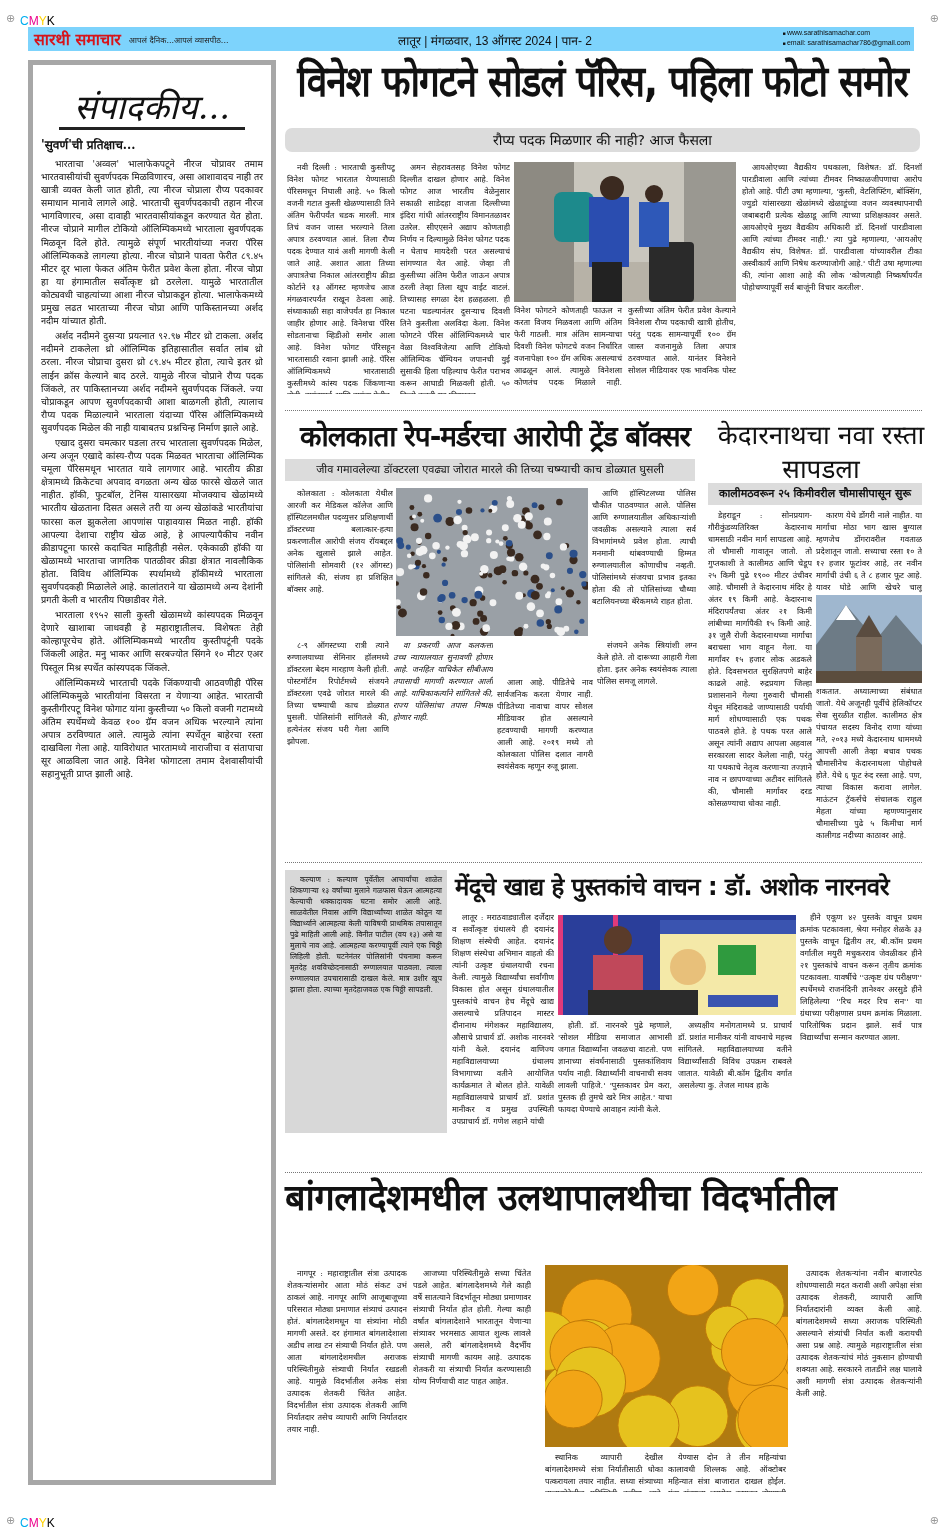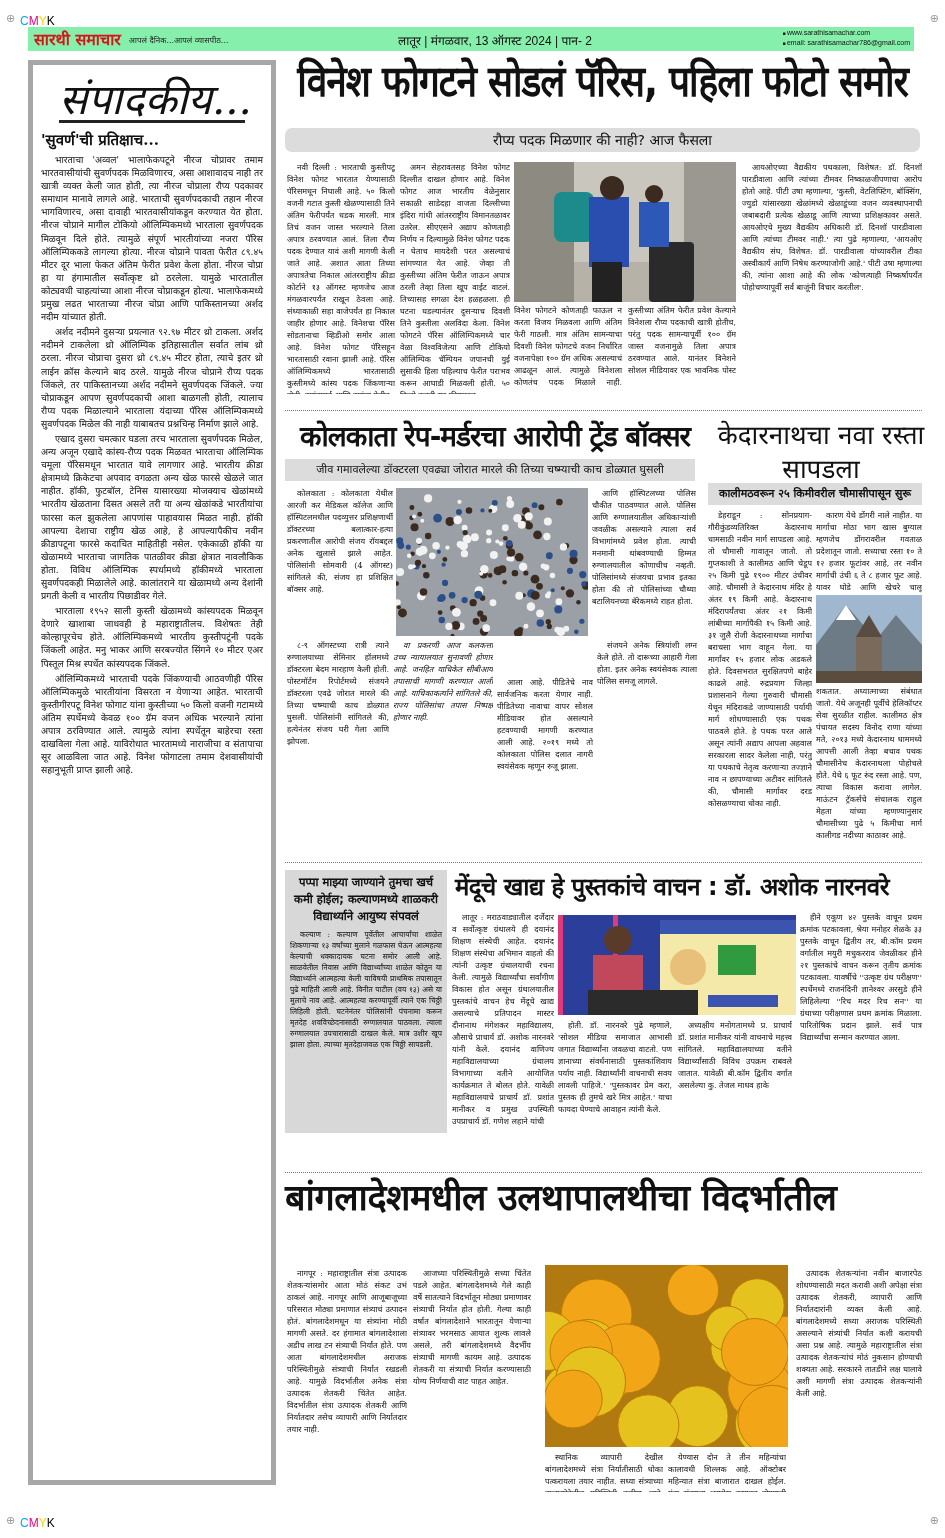--- a/index.html
+++ b/index.html
@@ -1,31 +1,31 @@
 <!DOCTYPE html>
 <html><head>
 <meta charset="utf-8">
 <style>
   * { box-sizing: border-box; margin: 0; padding: 0; }
   body { width: 945px; height: 1538px; background: #fff; position: relative; overflow: hidden;
          font-family: "DejaVu Serif", serif; color: #111; }
   .reg { position: absolute; font-family: "DejaVu Sans", sans-serif; font-size: 11px; color: #999; }
   .cmyk { position: absolute; left: 18px; font-family: "Liberation Sans", sans-serif; font-size: 12px; }
   .cmyk .c { color: #00aeef; } .cmyk .m { color: #ec008c; } .cmyk .y { color: #ffd200; } .cmyk .k { color: #000; }
-  .masthead { position: absolute; left: 28px; top: 27px; width: 886px; height: 24px; background: #86efac;
+  .masthead { position: absolute; left: 28px; top: 27px; width: 886px; height: 24px; background: #7dd3fc;
               display: flex; align-items: center; padding: 0 6px; }
   .brand { font-family: "DejaVu Sans", sans-serif; font-weight: bold; color: #d6151b; font-size: 16px; }
   .tagline { font-family: "DejaVu Sans", sans-serif; font-size: 8px; margin-left: 8px; color: #222; }
   .dateline { font-family: "Liberation Sans", sans-serif; font-size: 12px; position: absolute; left: 370px; top: 5px; }
   .contact { position: absolute; right: 4px; top: 1px; font-family: "Liberation Sans", sans-serif; font-size: 7px; line-height: 10px; }
   .contact div::before { content: "■ "; font-size: 5px; }
 
   .editorial { position: absolute; left: 28px; top: 60px; width: 248px; height: 1425px; border: 5px solid #a7a7a7; background: #fff; padding: 6px 8px; }
-  .ed-title { font-family: "DejaVu Serif", serif; font-style: italic; font-size: 42px; text-align: center; border-bottom: 3px solid #222; margin: 9px 18px 6px; line-height: 40px; }
-  .ed-head { font-size: 15px; font-weight: bold; margin: 4px 0 4px; }
+  .ed-title { font-family: "DejaVu Serif", serif; font-style: italic; font-size: 34px; text-align: center; border-bottom: 3px solid #222; margin: 16px 18px 6px; line-height: 40px; }
+  .ed-head { font-size: 12px; font-weight: bold; margin: 4px 0 4px; }
   .ed-body { font-size: 9.2px; line-height: 13.1px; text-align: justify; }
   .ed-body p { text-indent: 14px; margin-bottom: 2px; }
 
   .headline1 { position: absolute; left: 285px; top: 60px; width: 635px; font-family: "DejaVu Sans", sans-serif; font-weight: bold; font-size: 37px; letter-spacing: -1px; text-align: center; line-height: 44px; transform: scaleY(1.15); }
   .subbar { position: absolute; background: #dcdcdc; text-align: center; font-family: "DejaVu Sans", sans-serif; }
   .sub1 { left: 285px; top: 128px; width: 635px; height: 24px; line-height: 24px; font-size: 14px; border-radius: 7px; }
   .col { position: absolute; font-size: 8px; line-height: 12px; text-align: justify; }
   .col p { text-indent: 10px; }
   .photo { position: absolute; overflow: hidden; }
   .caption { position: absolute; font-size: 8px; line-height: 12px; text-align: justify; }
@@ -105,21 +105,21 @@
 </div>
 <div class="caption" style="left:514px;top:305px;width:222px;height:92px;overflow:hidden;columns:2;column-gap:6px;"><span>विनेश फोगटने कोणताही फाऊल न करता विजय मिळवला आणि अंतिम फेरी गाठली. मात्र अंतिम सामन्याचा दिवशी विनेश फोगटचे वजन निर्धारित वजनापेक्षा १०० ग्रॅम अधिक असल्याचं आढळून आलं. त्यामुळे विनेशला कोणतंच पदक मिळाले नाही. कुस्तीच्या अंतिम फेरीत प्रवेश केल्याने विनेशला रौप्य पदकाची खात्री होतीच, परंतु पदक सामन्यापूर्वी १०० ग्रॅम जास्त वजनामुळे तिला अपात्र ठरवण्यात आले. यानंतर विनेशने सोशल मीडियावर एक भावनिक पोस्ट शेअर करत निवृत्तीची घोषणा केली होती. विनेश फोगटच्या अपात्रतेनंतर</span></div>
 <div class="col" style="left:742px;top:162px;width:180px;height:232px;overflow:hidden;">
     <p>आयओएच्या वैद्यकीय पथकाला, विशेषत: डॉ. दिनशॉ पारडीवाला आणि त्यांच्या टीमवर निष्काळजीपणाचा आरोप होतो आहे. पीटी उषा म्हणाल्या, 'कुस्ती, वेटलिफ्टिंग, बॉक्सिंग, ज्युडो यांसारख्या खेळांमध्ये खेळाडूंच्या वजन व्यवस्थापनाची जबाबदारी प्रत्येक खेळाडू आणि त्याच्या प्रशिक्षकावर असते. आयओएचे मुख्य वैद्यकीय अधिकारी डॉ. दिनशॉ पारडीवाला आणि त्यांच्या टीमवर नाही.' त्या पुढे म्हणाल्या, 'आयओए वैद्यकीय संघ, विशेषत: डॉ. पारडीवाला यांच्यावरील टीका अस्वीकार्य आणि निषेध करण्याजोगी आहे.' पीटी उषा म्हणाल्या की, त्यांना आशा आहे की लोक 'कोणत्याही निष्कर्षापर्यंत पोहोचण्यापूर्वी सर्व बाजूंनी विचार करतील'.</p>
   </div>
 <div class="dots" style="left:285px;top:410px;width:637px;"></div>
 
 <div class="headline2">कोलकाता रेप-मर्डरचा आरोपी ट्रेंड बॉक्सर</div>
 <div class="subbar sub2">जीव गमावलेल्या डॉक्टरला एवढ्या जोरात मारले की तिच्या चष्म्याची काच डोळ्यात घुसली</div>
 <div class="col" style="left:287px;top:488px;width:106px;height:110px;overflow:hidden;">
-    <p>कोलकाता : कोलकाता येथील आरजी कर मेडिकल कॉलेज आणि हॉस्पिटलमधील पदव्युत्तर प्रशिक्षणार्थी डॉक्टरच्या बलात्कार-हत्या प्रकरणातील आरोपी संजय रॉयबद्दल अनेक खुलासे झाले आहेत. पोलिसांनी सोमवारी (4 ऑगस्ट) सांगितले की, संजय हा प्रशिक्षित बॉक्सर आहे.</p>
+    <p>कोलकाता : कोलकाता येथील आरजी कर मेडिकल कॉलेज आणि हॉस्पिटलमधील पदव्युत्तर प्रशिक्षणार्थी डॉक्टरच्या बलात्कार-हत्या प्रकरणातील आरोपी संजय रॉयबद्दल अनेक खुलासे झाले आहेत. पोलिसांनी सोमवारी (१२ ऑगस्ट) सांगितले की, संजय हा प्रशिक्षित बॉक्सर आहे.</p>
   </div>
 <div class="photo" style="left:396px;top:488px;width:192px;height:148px;">
   <svg width="192" height="148">
     <rect width="192" height="148" fill="#9aa0a6"></rect>
     <g id="crowd">
         <circle cx="94.159670781893" cy="87.38896604938272" r="2.2886874142661178" fill="#3a2a20"></circle>
         <circle cx="97.22551440329218" cy="20.84099794238683" r="4.197177211934156" fill="#f2f2f2"></circle>
         <circle cx="78.87818930041152" cy="49.252623456790126" r="3.953135716735254" fill="#f2f2f2"></circle>
         <circle cx="14.703703703703702" cy="78.80005144032921" r="2.5876950445816185" fill="#f2f2f2"></circle>
         <circle cx="30.331687242798353" cy="87.33513374485597" r="3.218139146090535" fill="#3a2a20"></circle>
@@ -314,21 +314,20 @@
 </div>
 <div class="col" style="left:816px;top:510px;width:106px;height:85px;overflow:hidden;">
     <p>कारण येथे डोंगरी नाले नाहीत. या मार्गाचा मोठा भाग खास बुग्याल म्हणजेच डोंगरावरील गवताळ प्रदेशातून जातो. सध्याचा रस्ता १० ते १२ हजार फूटांवर आहे, तर नवीन मार्गाची उंची ६ ते ८ हजार फूट आहे. यावर घोडे आणि खेचरे चालू शकतात. अध्यात्माच्या संबंधात जातो. येथे अजूनही पूर्वीचे हेलिकॉप्टर सेवा सुरळीत राहील. कालीमठ क्षेत्र पंचायत सदस्य विनोद राणा यांच्या मते, २०१३ मध्ये केदारनाथ धाममध्ये आपत्ती आली तेव्हा बचाव पथक चौमासीनेच केदारनाथला पोहोचले होते. येथे ६ फूट रुंद रस्ता आहे. पण, त्याचा विकास करावा लागेल. माऊंटन ट्रॅकर्सचे संचालक राहुल मेहता यांच्या म्हणण्यानुसार चौमासीच्या पुढे ५ किमीचा मार्ग कालीगड नदीच्या काठावर आहे.</p>
   </div>
 <div class="col" style="left:816px;top:686px;width:106px;height:166px;overflow:hidden;">
     <p style="margin-top:-84px;">कारण येथे डोंगरी नाले नाहीत. या मार्गाचा मोठा भाग खास बुग्याल म्हणजेच डोंगरावरील गवताळ प्रदेशातून जातो. सध्याचा रस्ता १० ते १२ हजार फूटांवर आहे, तर नवीन मार्गाची उंची ६ ते ८ हजार फूट आहे. यावर घोडे आणि खेचरे चालू शकतात. अध्यात्माच्या संबंधात जातो. येथे अजूनही पूर्वीचे हेलिकॉप्टर सेवा सुरळीत राहील. कालीमठ क्षेत्र पंचायत सदस्य विनोद राणा यांच्या मते, २०१३ मध्ये केदारनाथ धाममध्ये आपत्ती आली तेव्हा बचाव पथक चौमासीनेच केदारनाथला पोहोचले होते. येथे ६ फूट रुंद रस्ता आहे. पण, त्याचा विकास करावा लागेल. माऊंटन ट्रॅकर्सचे संचालक राहुल मेहता यांच्या म्हणण्यानुसार चौमासीच्या पुढे ५ किमीचा मार्ग कालीगड नदीच्या काठावर आहे.</p>
   </div>
 <div class="dots" style="left:285px;top:862px;width:637px;"></div>
 
 <div class="sidebox">
-  <div class="sidebox-head">पप्पा माझ्या जाण्याने तुमचा खर्च कमी होईल; कल्याणमध्ये शाळकरी विद्यार्थ्याने आयुष्य संपवलं</div>
   <div class="sidebox-body">कल्याण : कल्याण पूर्वेतील आचार्यांचा शाळेत शिकणाऱ्या १३ वर्षांच्या मुलाने गळफास घेऊन आत्महत्या केल्याची धक्कादायक घटना समोर आली आहे. साळवेतील निवास आणि विद्यार्थ्यांच्या शाळेत कोठून या विद्यार्थ्याने आत्महत्या केली याविषयी प्राथमिक तपासातून पुढे माहिती आली आहे. विनीत पाटील (वय १३) असे या मुलाचे नाव आहे. आत्महत्या करण्यापूर्वी त्याने एक चिठ्ठी लिहिली होती. घटनेनंतर पोलिसांनी पंचनामा करून मृतदेह शवविच्छेदनासाठी रुग्णालयात पाठवला. त्याला रुग्णालयात उपचारासाठी दाखल केले. मात्र उशीर खूप झाला होता. त्याच्या मृतदेहाजवळ एक चिठ्ठी सापडली.</div>
 </div>
 <div class="headline4">मेंदूचे खाद्य हे पुस्तकांचे वाचन : डॉ. अशोक नारनवरे</div>
 <div class="col" style="left:452px;top:912px;width:102px;height:225px;overflow:hidden;">
     <p>लातूर : मराठवाड्यातील दर्जेदार व सर्वोत्कृष्ट ग्रंथालये ही दयानंद शिक्षण संस्थेची आहेत. दयानंद शिक्षण संस्थेचा अभिमान वाहतो की त्यांनी उत्कृष्ट ग्रंथालयाची रचना केली. त्यामुळे विद्यार्थ्यांचा सर्वांगीण विकास होत असून ग्रंथालयातील पुस्तकांचे वाचन हेच मेंदूचे खाद्य असल्याचे प्रतिपादन मास्टर दीनानाथ मंगेशकर महाविद्यालय, औसाचे प्राचार्य डॉ. अशोक नारनवरे यांनी केले. दयानंद वाणिज्य महाविद्यालयाच्या ग्रंथालय विभागाच्या वतीने आयोजित कार्यक्रमात ते बोलत होते. यावेळी महाविद्यालयाचे प्राचार्य डॉ. प्रशांत मानीकर व प्रमुख उपस्थिती उपप्राचार्य डॉ. गणेश लहाने यांची</p>
   </div>
 <div class="photo" style="left:558px;top:915px;width:238px;height:100px;">
   <svg width="238" height="100">
     <rect width="238" height="100" fill="#2a3e9a"></rect>
     <rect x="0" y="0" width="5" height="100" fill="#e03a7a"></rect>

